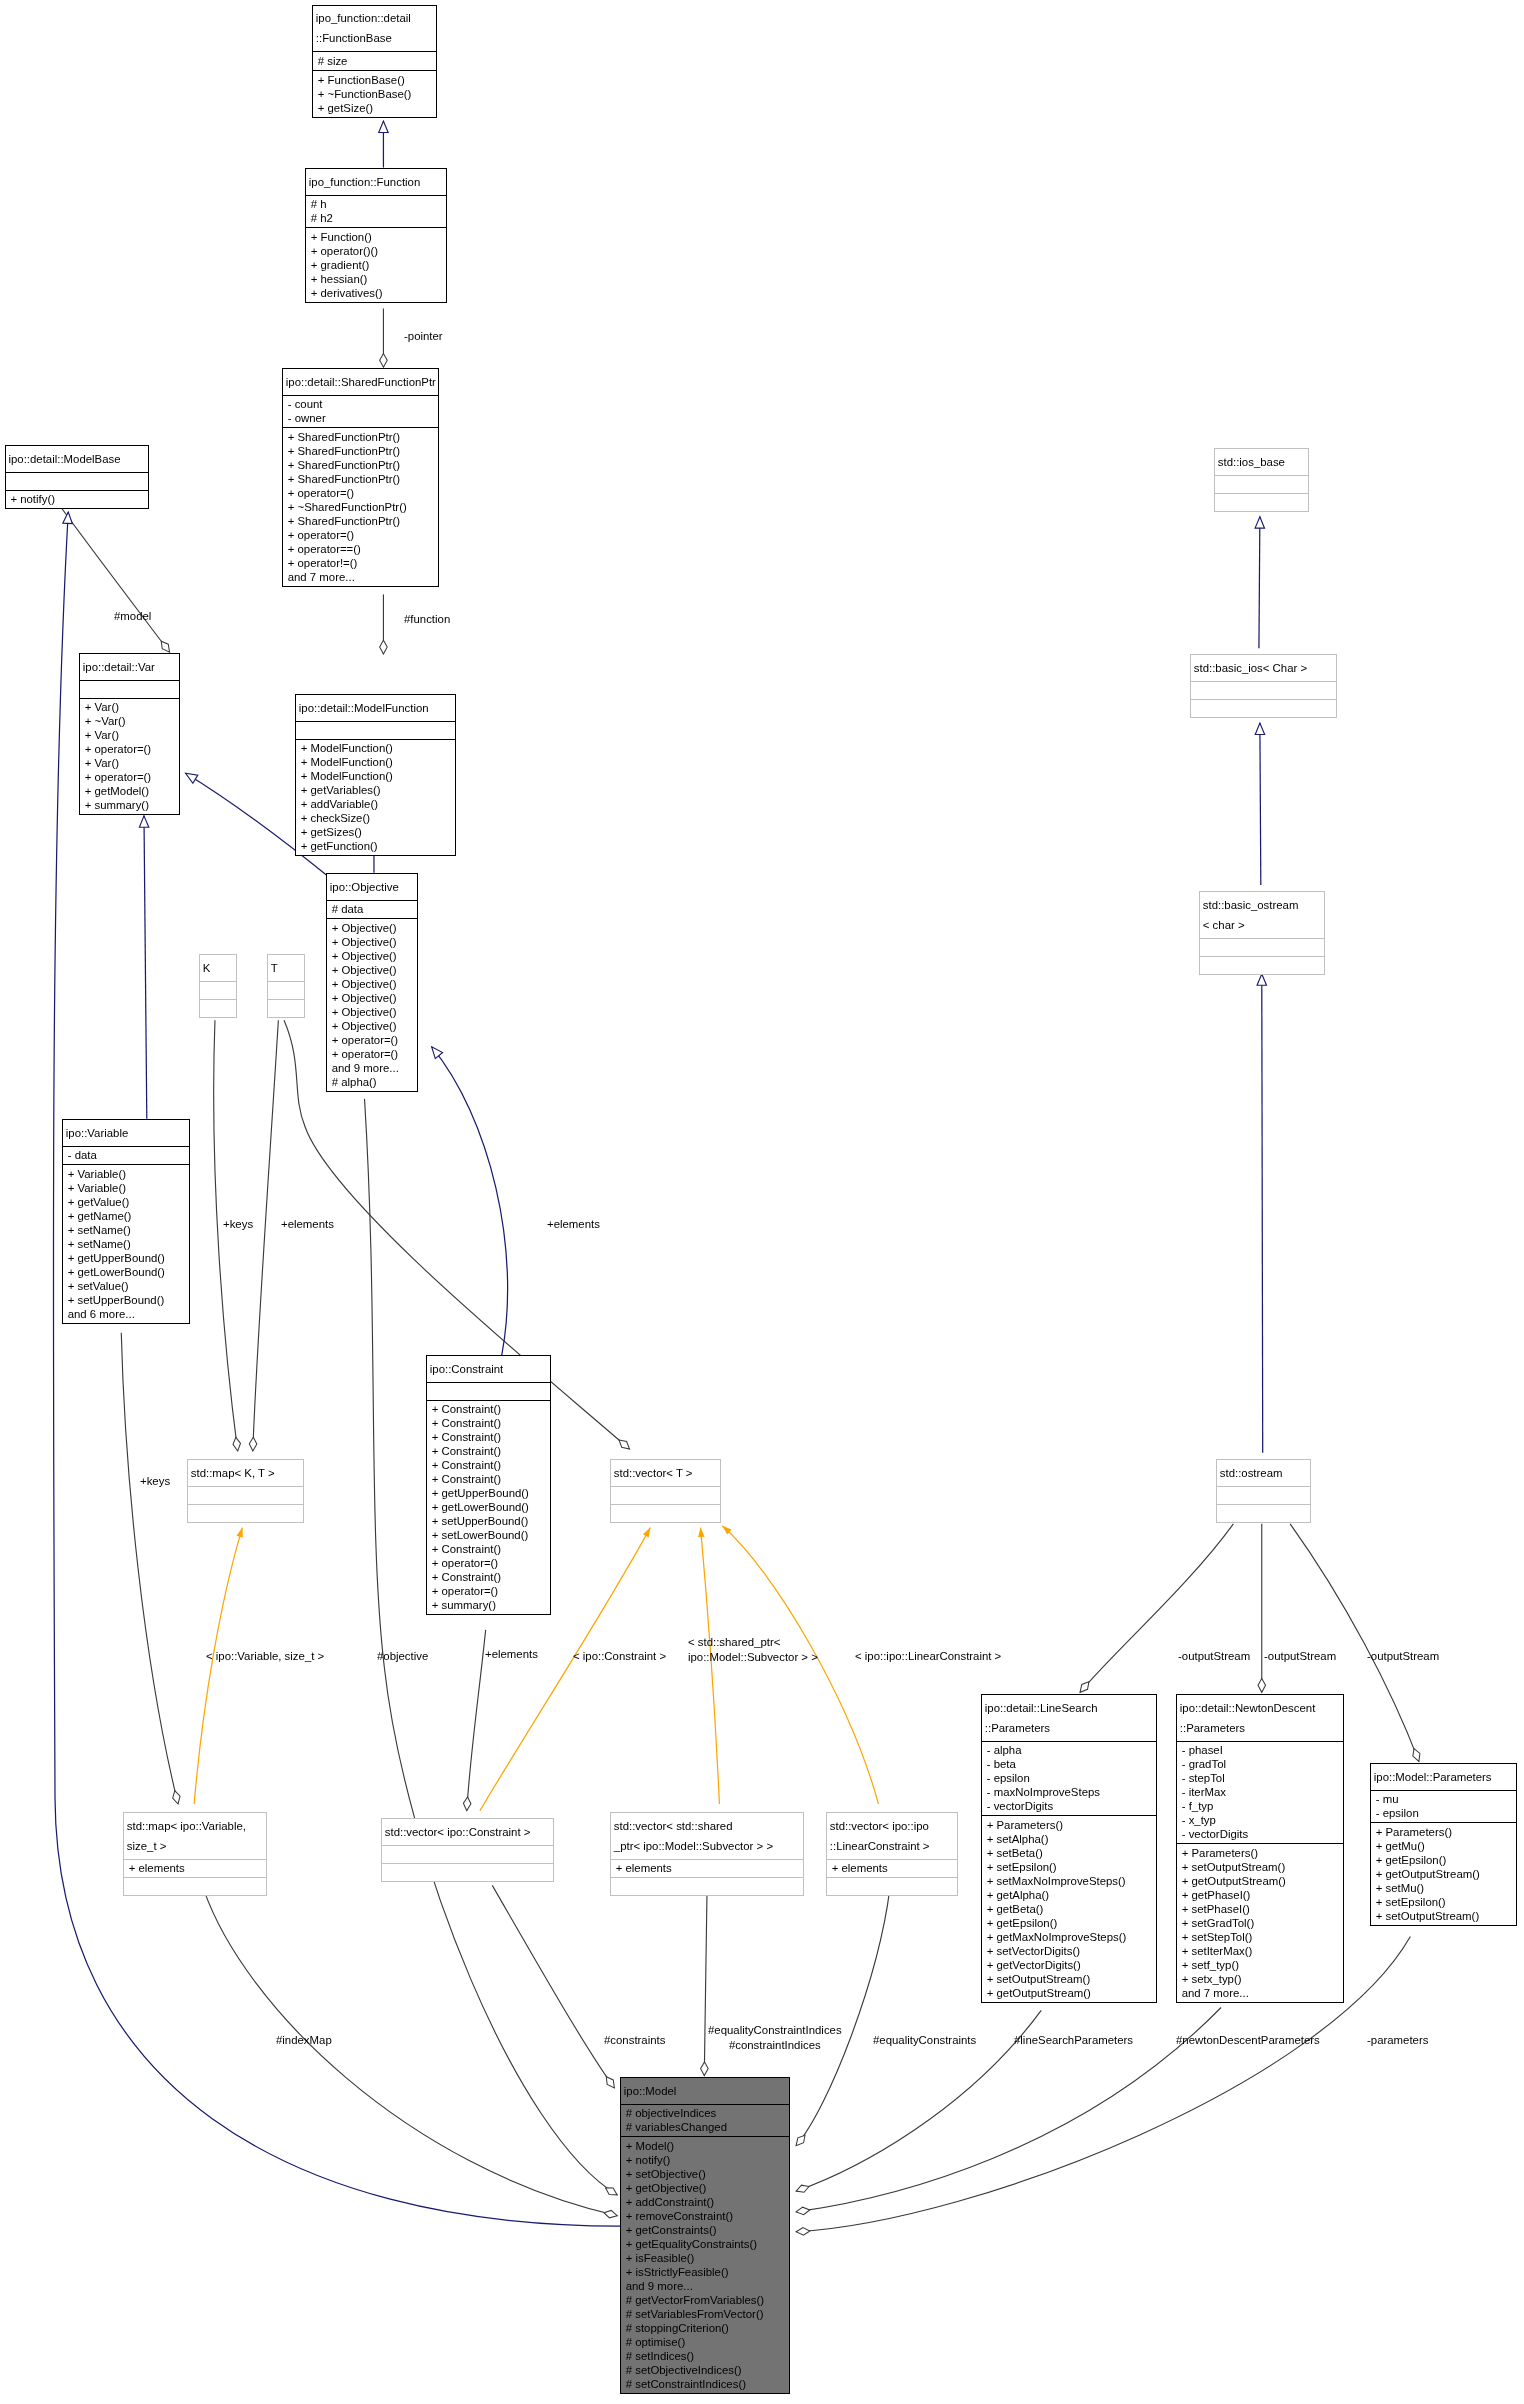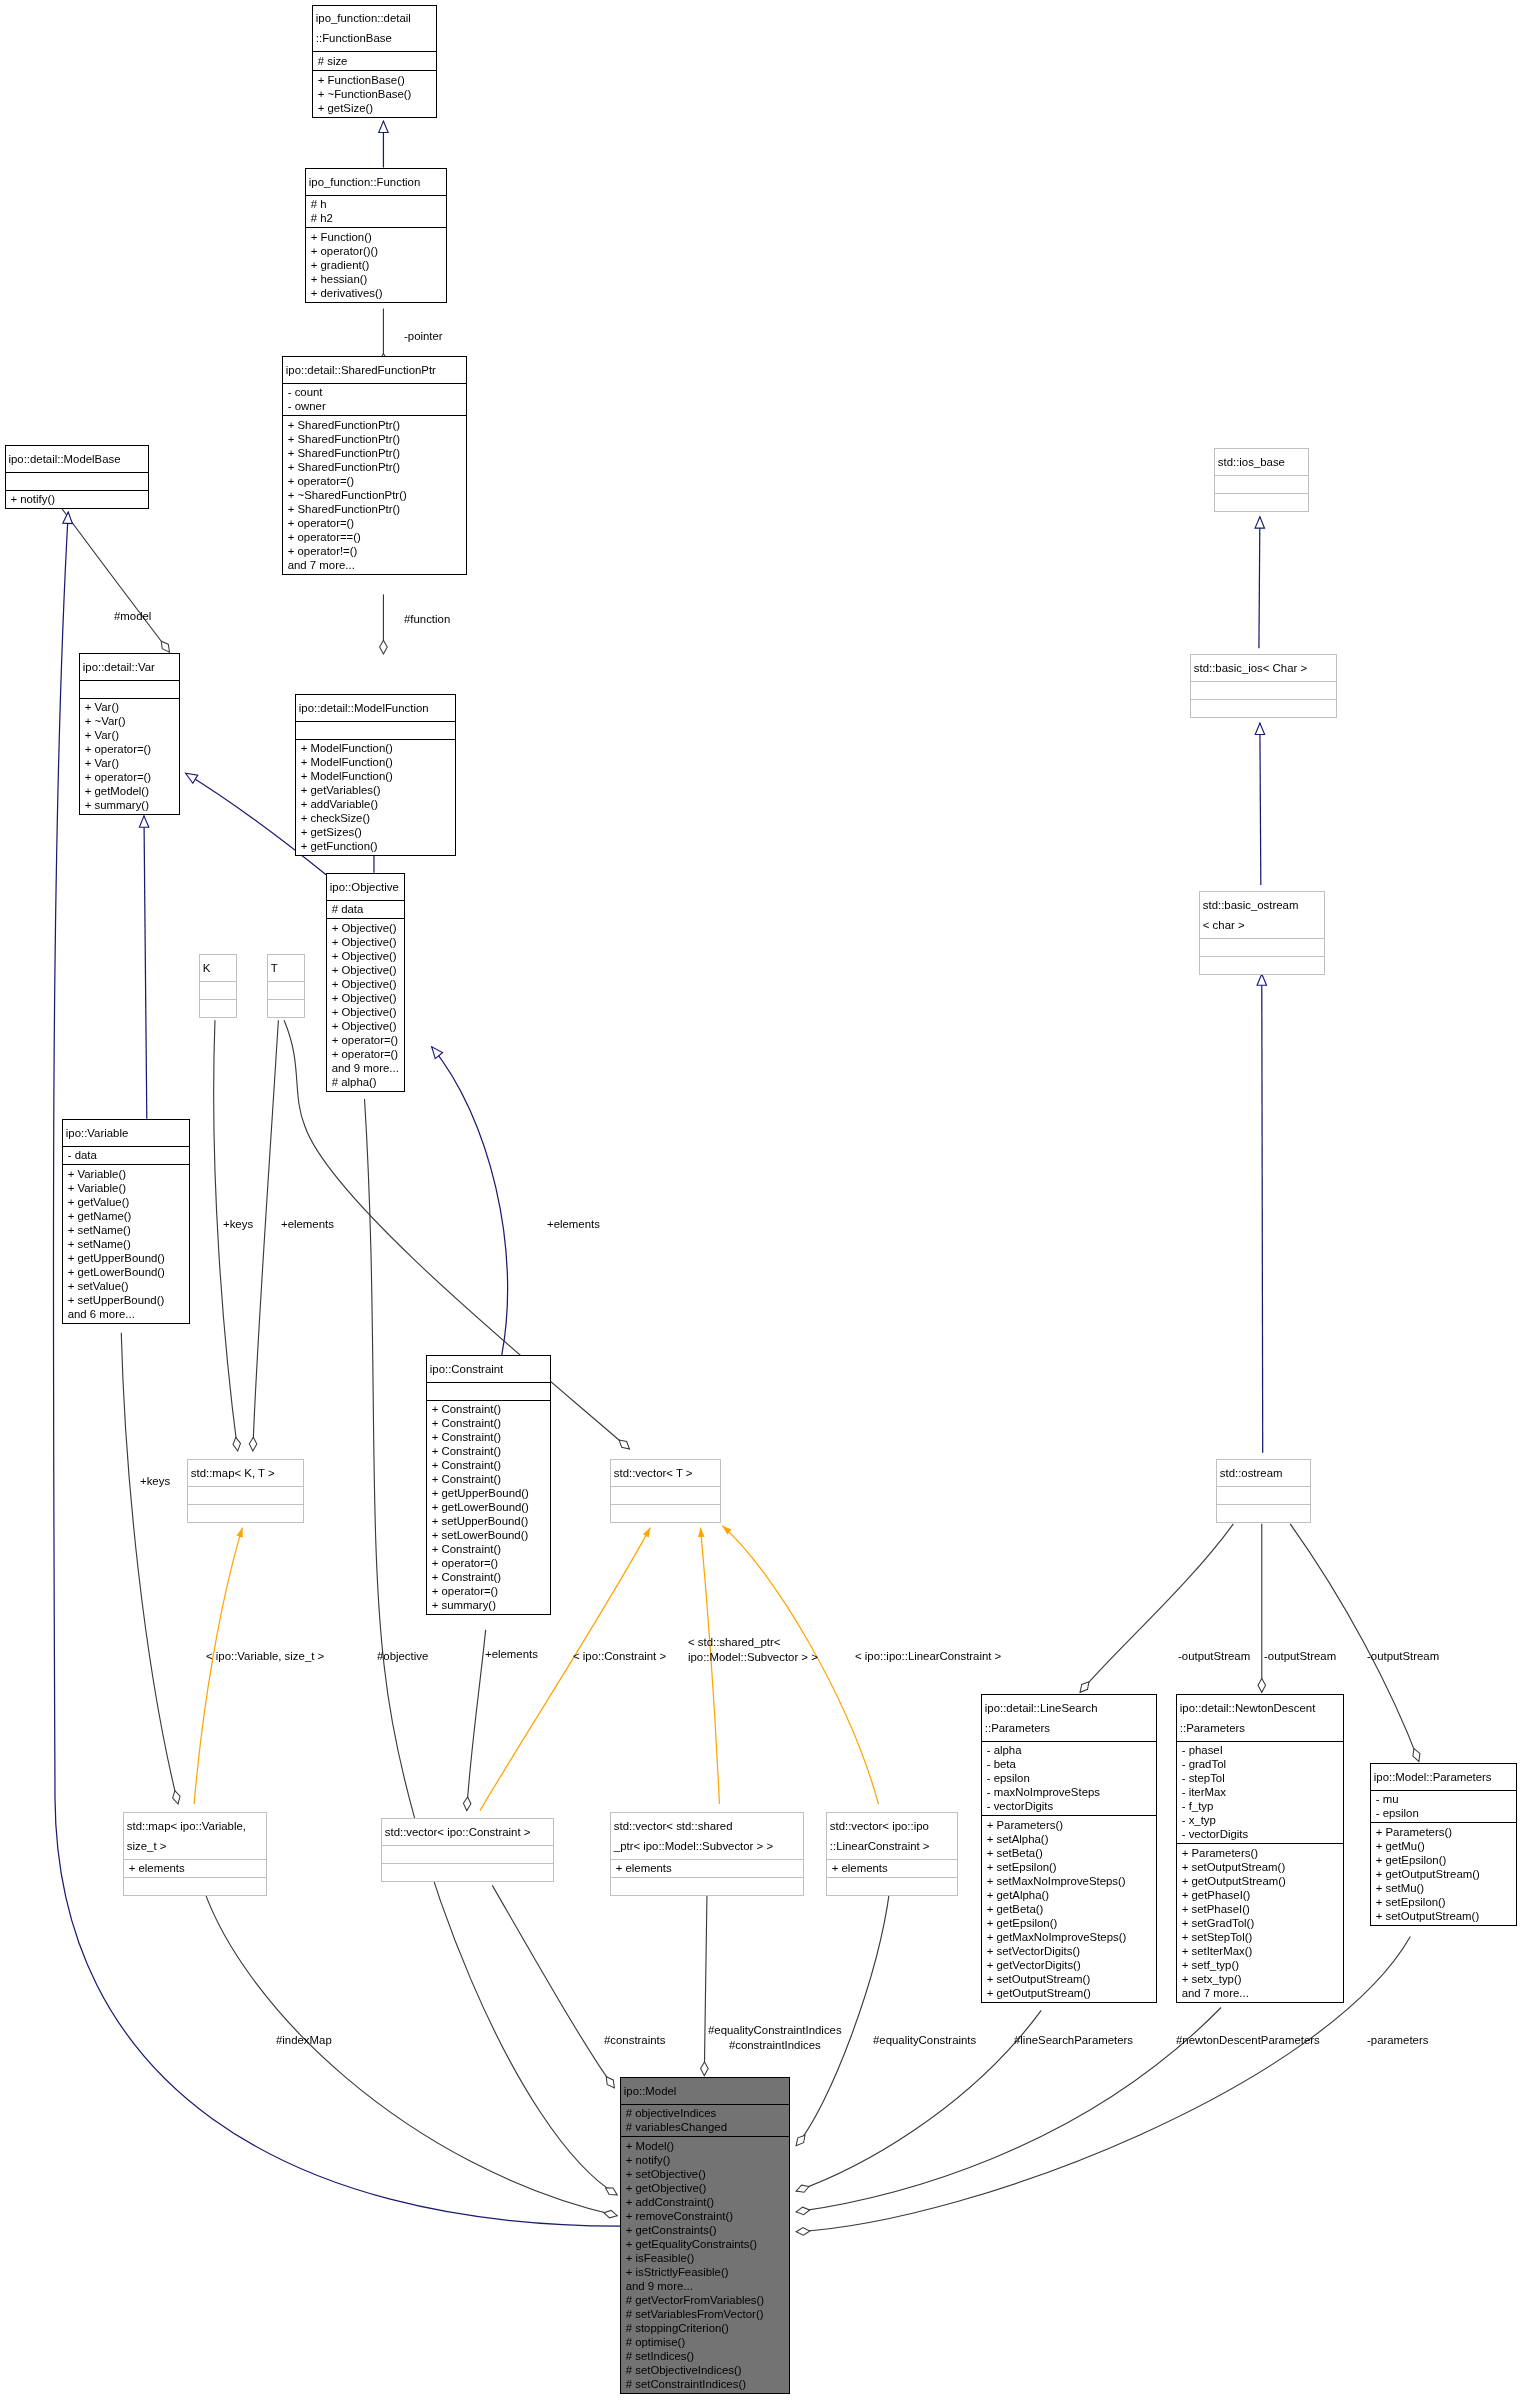--- a/index.html
+++ b/index.html
@@ -97,21 +97,21 @@
       </div>
     <div class="c">
         <div class="row">+ Function()</div>
         <div class="row">+ operator()()</div>
         <div class="row">+ gradient()</div>
         <div class="row">+ hessian()</div>
         <div class="row">+ derivatives()</div>
       </div>
   </div>
 
-  <div class="box" style="left:282px;top:356px;width:185px">
+  <div class="box" style="left:282px;top:368px;width:157px">
     <div class="t">ipo::detail::SharedFunctionPtr</div>
     <div class="c">
         <div class="row">- count</div>
         <div class="row">- owner</div>
       </div>
     <div class="c">
         <div class="row">+ SharedFunctionPtr()</div>
         <div class="row">+ SharedFunctionPtr()</div>
         <div class="row">+ SharedFunctionPtr()</div>
         <div class="row">+ SharedFunctionPtr()</div>
@@ -156,21 +156,21 @@
         <div class="row">+ ModelFunction()</div>
         <div class="row">+ ModelFunction()</div>
         <div class="row">+ getVariables()</div>
         <div class="row">+ addVariable()</div>
         <div class="row">+ checkSize()</div>
         <div class="row">+ getSizes()</div>
         <div class="row">+ getFunction()</div>
       </div>
   </div>
 
-  <div class="box" style="left:326px;top:873px;width:79px">
+  <div class="box" style="left:326px;top:873px;width:92px">
     <div class="t">ipo::Objective</div>
     <div class="c">
         <div class="row"># data</div>
       </div>
     <div class="c">
         <div class="row">+ Objective()</div>
         <div class="row">+ Objective()</div>
         <div class="row">+ Objective()</div>
         <div class="row">+ Objective()</div>
         <div class="row">+ Objective()</div>

